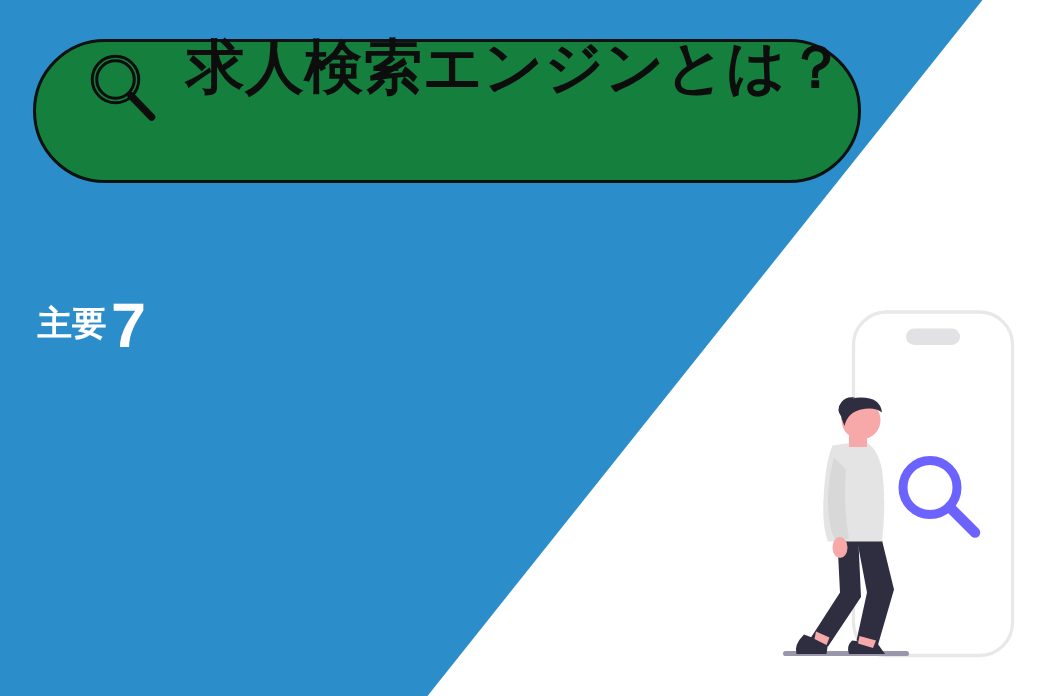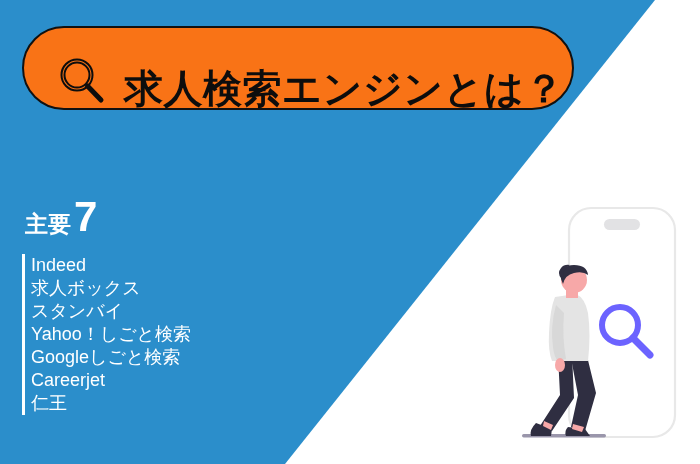--- a/index.html
+++ b/index.html
@@ -28,27 +28,27 @@
     background: #2b8ecb;
     clip-path: polygon(0 0, 655px 0, 285px 464px, 0 464px);
   }
 
   
   .title-pill {
     position: absolute;
     left: 22px;
     top: 26px;
     width: 552px;
-    height: 84px;
+    height: 96px;
     box-sizing: border-box;
-    background: #f97316;
+    background: #15803d;
     border: 2.5px solid #111111;
     border-radius: 48px;
     display: flex;
-    align-items: flex-end;
+    align-items: flex-start;
     padding-left: 30px;
   }
   .pill-search-icon {
     width: 56px;
     height: 56px;
     flex: 0 0 auto;
     margin-right: 14px;
     margin-top: 2px;
   }
   .title-text {
@@ -60,21 +60,21 @@
     line-height: 1;
     margin-top: -2px;
   }
 
   
   .subtitle {
     position: absolute;
     left: 25px;
     top: 194px;
     display: flex;
-    align-items: flex-end;
+    align-items: center;
     color: #ffffff;
     white-space: nowrap;
   }
   .sub-pre, .sub-post {
     font-size: 23px;
     font-weight: 700;
     line-height: 1;
   }
   .sub-num {
     font-size: 42px;
@@ -125,29 +125,20 @@
       <line x1="33.5" y1="34" x2="47" y2="48" stroke="#0d0d0d" stroke-width="5" stroke-linecap="round"></line>
     </svg>
     <span class="title-text">求人検索エンジンとは？</span>
   </div>
 
   <div class="subtitle">
     <span class="sub-pre">主要</span>
     <span class="sub-num">7</span>
   </div>
 
-  <div class="site-list">
-    <div class="site-item">Indeed</div>
-    <div class="site-item">求人ボックス</div>
-    <div class="site-item">スタンバイ</div>
-    <div class="site-item">Yahoo！しごと検索</div>
-    <div class="site-item">Googleしごと検索</div>
-    <div class="site-item">Careerjet</div>
-    <div class="site-item">仁王</div>
-  </div>
 
   <svg class="illustration" viewBox="0 0 200 260">
 
     <rect x="69" y="13" width="106" height="229" rx="22" ry="22" fill="#ffffff" stroke="#e8e8e8" stroke-width="2.2"></rect>
     <rect x="104" y="24" width="36" height="11" rx="5.5" ry="5.5" fill="#e2e2e4"></rect>
 
     <rect x="22" y="239" width="84" height="3.4" rx="1.7" fill="#9a96ab"></rect>
 
     <g>
 

